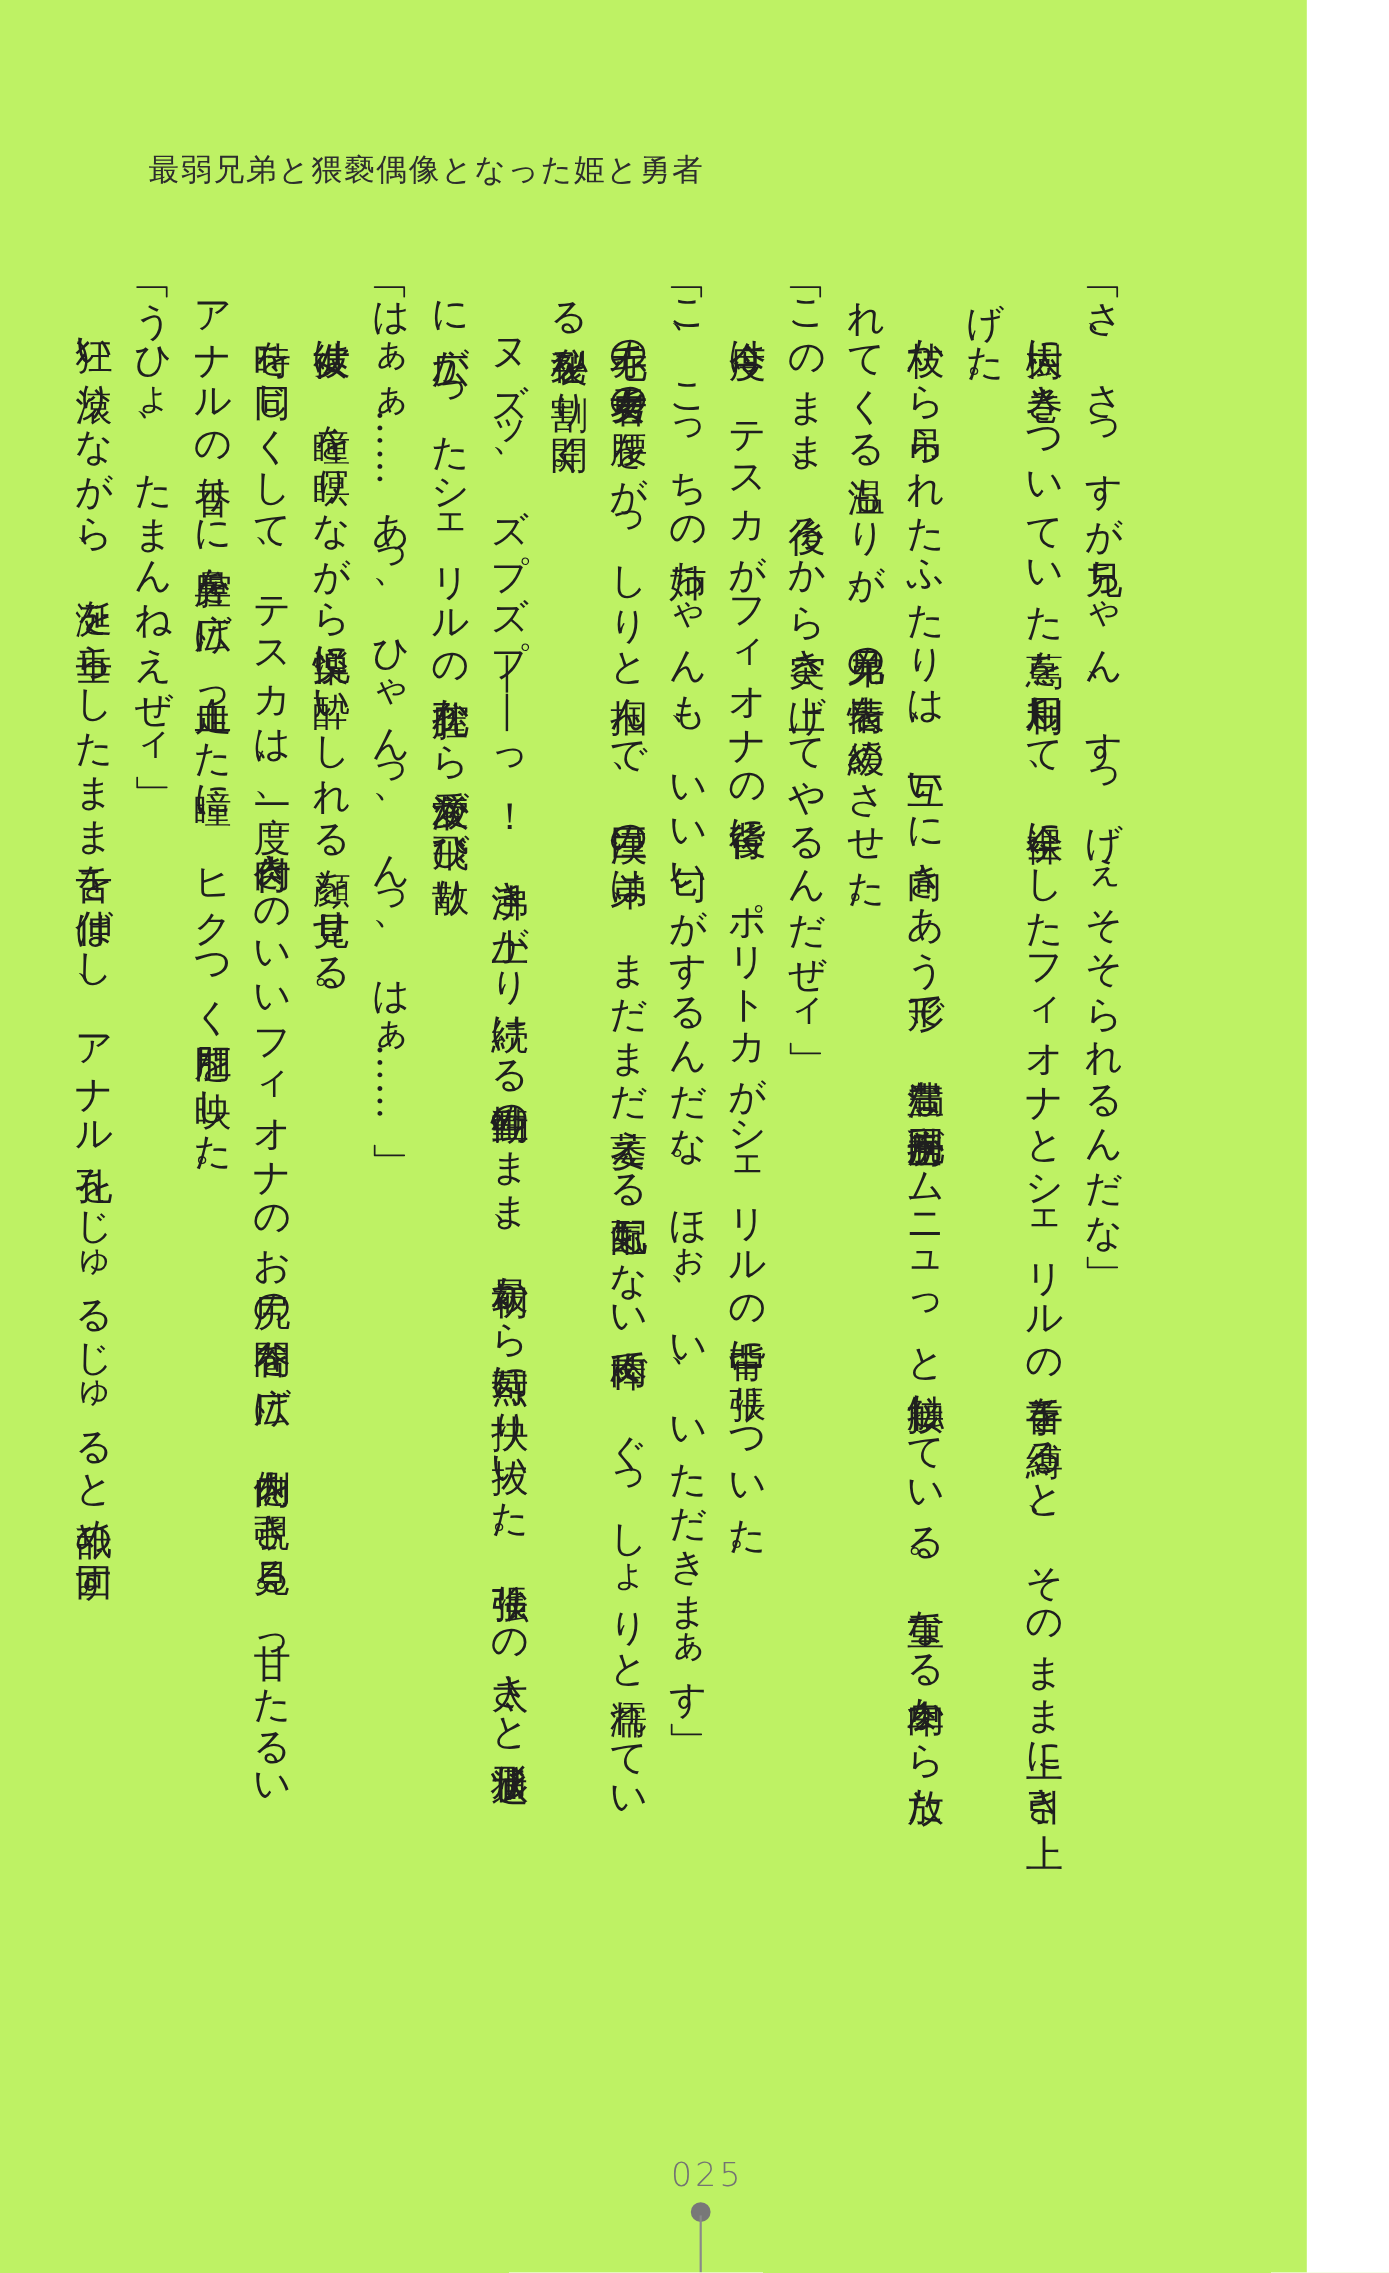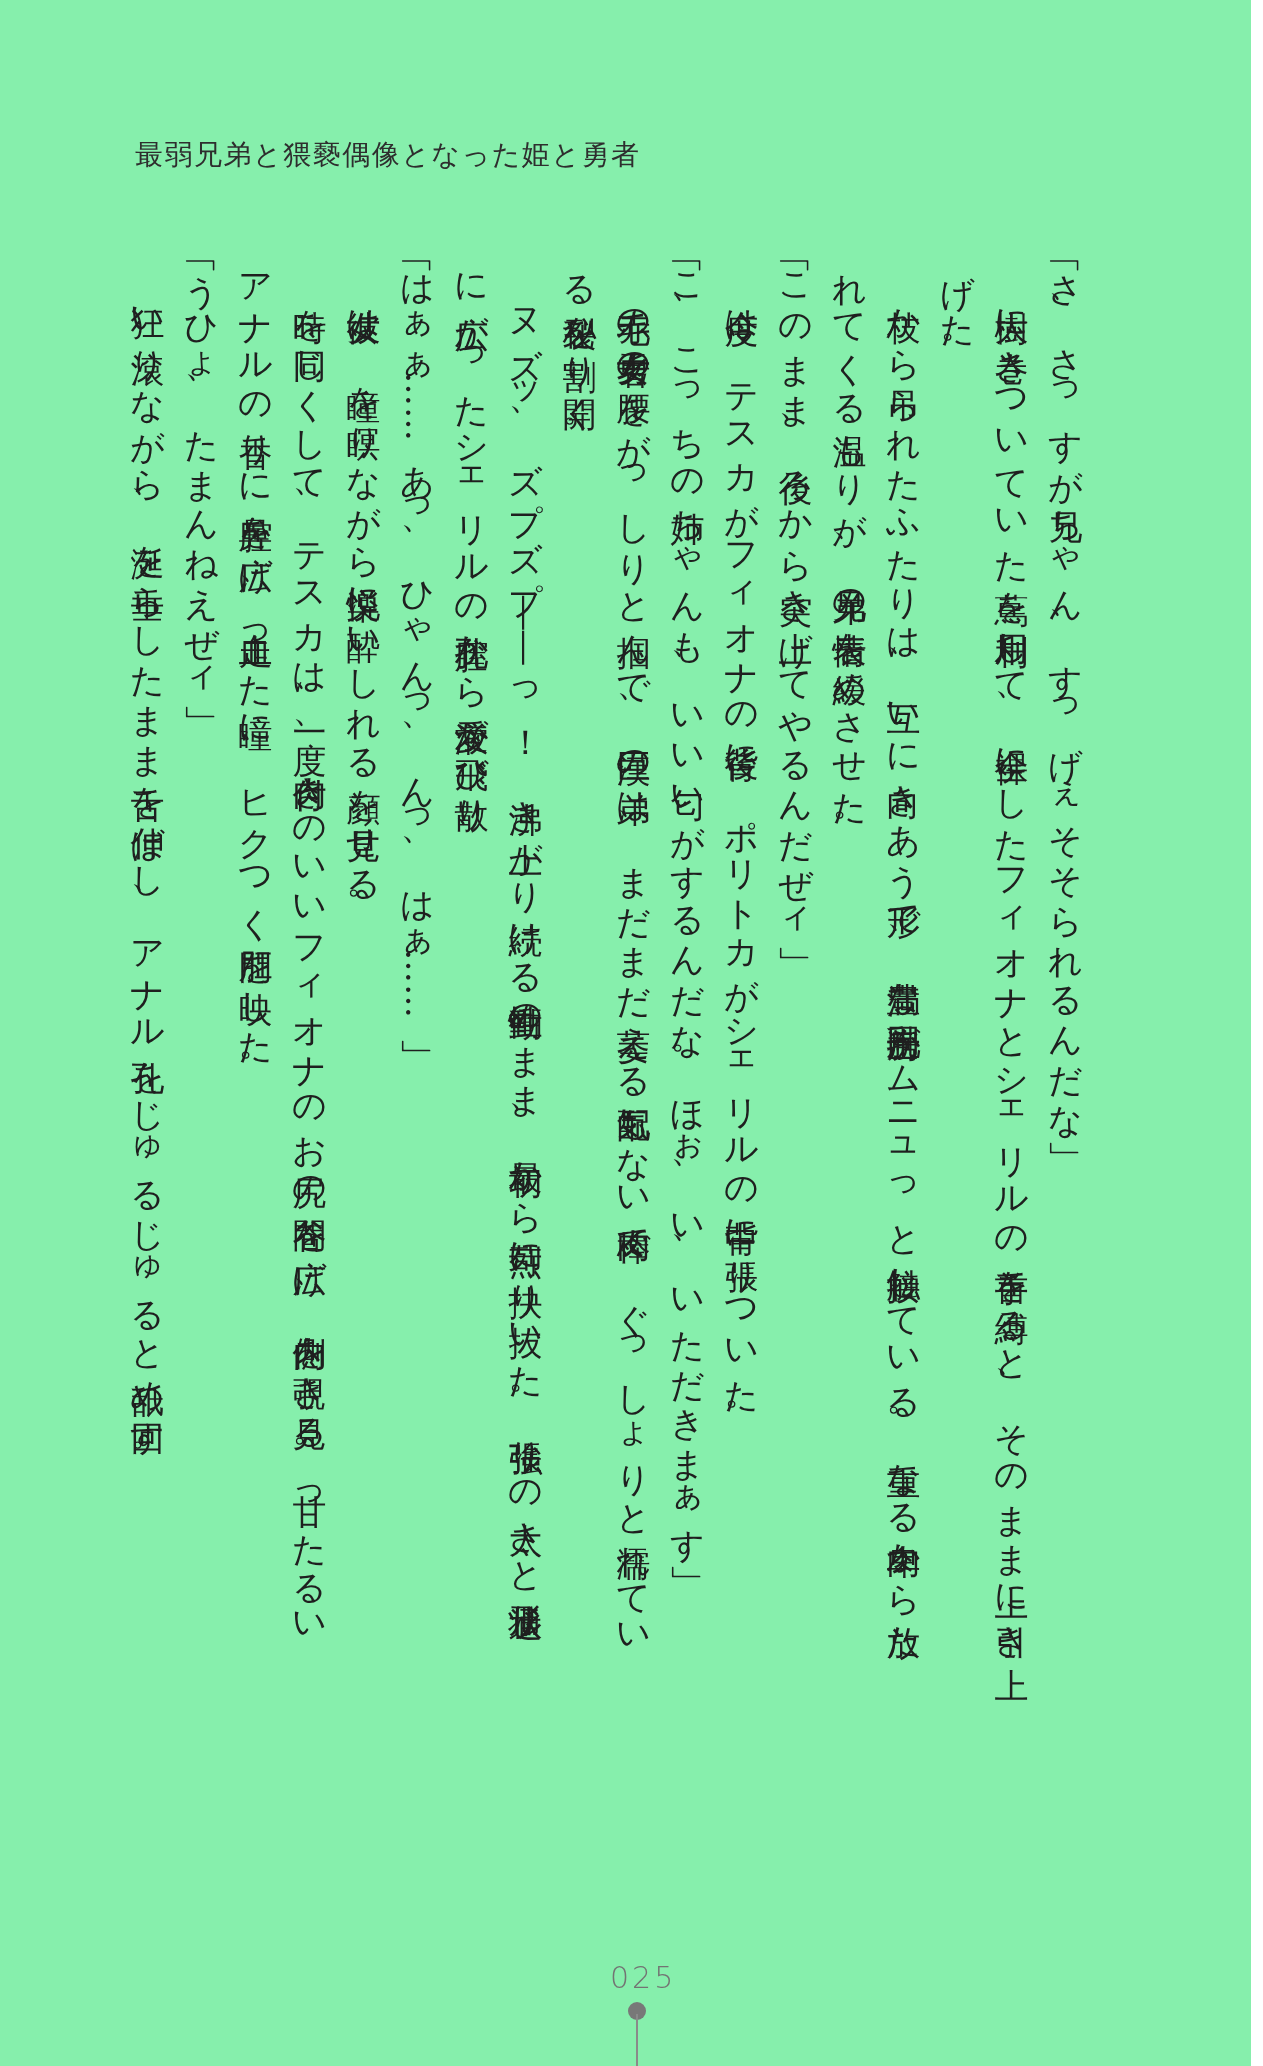--- a/index.html
+++ b/index.html
@@ -2,25 +2,26 @@
 <html lang="ja"><head>
 <meta charset="utf-8">
 <style>
   html, body {
     margin: 0;
     padding: 0;
     background: #ffffff;
   }
   .page {
     position: relative;
-    width: 1251px;
+    width: 1162px;
     height: 2066px;
-    background: #86efac;
+    background: #bef264;
     overflow: hidden;
     font-family: "DejaVu Serif", "Liberation Serif", serif;
+    padding-left: 26px;
   }
   
   .running-head {
     position: absolute;
     left: 135px;
     top: 136px;
     font-size: 28px;
     letter-spacing: 1.5px;
     color: #2e2e2e;
     white-space: nowrap;

